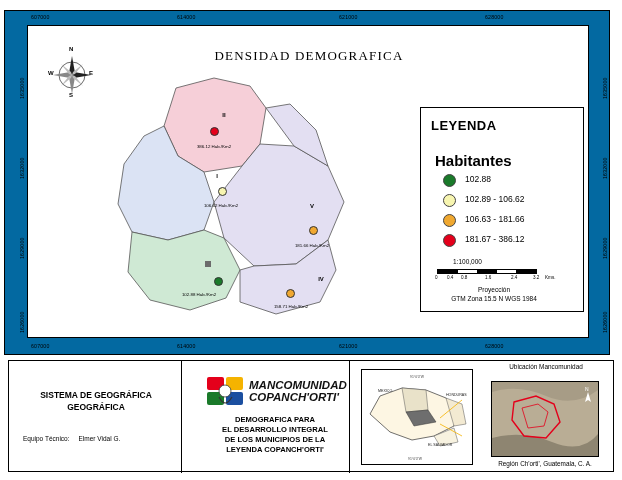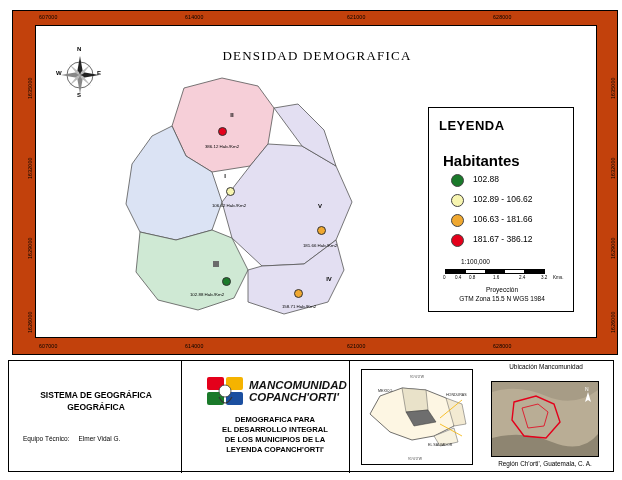--- a/index.html
+++ b/index.html
@@ -2,21 +2,21 @@
 <html><head>
 <meta charset="utf-8">
 <style>
   html,body{margin:0;padding:0;background:#ffffff;}
   body{width:622px;height:480px;font-family:"Liberation Sans",sans-serif;overflow:hidden;}
   #page{position:relative;width:622px;height:480px;background:#fff;}
 
   .frame{position:absolute;border:1px solid #000;box-sizing:border-box;}
 
   
-  #map-frame{left:12px;top:10px;width:606px;height:345px;background:#c2410c;padding-left:25px;}
+  #map-frame{left:4px;top:10px;width:606px;height:345px;background:#0369a1;padding-left:25px;}
   #map-inner{position:absolute;left:22px;top:14px;width:562px;height:313px;border:1px solid #000;box-sizing:border-box;background:#fff;}
 
   
   .coord{position:absolute;font-size:5.2px;color:#000;letter-spacing:.2px;white-space:nowrap;}
   .coord-v{transform-origin:0 0;transform:rotate(-90deg);}
 
   
   #map-title{position:absolute;left:0;top:22px;width:562px;text-align:center;font-size:13px;letter-spacing:1.2px;color:#000;font-family:"Liberation Serif",serif;}
 
   
@@ -25,21 +25,21 @@
 
   
   #poly-svg{position:absolute;left:0;top:0;width:562px;height:313px;}
 
   .mlabel{position:absolute;font-size:6px;color:#000;font-weight:bold;text-align:center;}
   .mvalue{position:absolute;font-size:4.4px;color:#000;text-align:center;white-space:nowrap;}
   .dot{position:absolute;width:7px;height:7px;border-radius:50%;border:1px solid #333;}
   .sq{position:absolute;width:6px;height:6px;background:#6b6b6b;}
 
   
-  #legend{position:absolute;left:392px;top:81px;width:146px;height:205px;background:#fff;border:1px solid #000;box-sizing:border-box;}
+  #legend{position:absolute;left:392px;top:81px;width:164px;height:205px;background:#fff;border:1px solid #000;box-sizing:border-box;}
   #legend-title{position:absolute;left:10px;top:10px;font-size:13px;font-weight:bold;letter-spacing:.5px;}
   #legend-sub{position:absolute;left:14px;top:44px;font-size:15px;font-weight:bold;}
   .lswatch{position:absolute;left:22px;width:11px;height:11px;border-radius:50%;border:1px solid #444;}
   .ltext{position:absolute;left:44px;font-size:8.5px;color:#000;}
 
   #scale-num{position:absolute;left:32px;top:150px;font-size:6.5px;}
   #scalebar{position:absolute;left:16px;top:161px;width:100px;height:5px;border:.5px solid #000;box-sizing:border-box;display:flex;}
   #scalebar div{flex:1;border-right:.5px solid #000;box-sizing:border-box;}
   #scalebar div:last-child{border-right:none;}
   #scale-ticks{position:absolute;left:10px;top:167px;width:124px;font-size:4.6px;}

